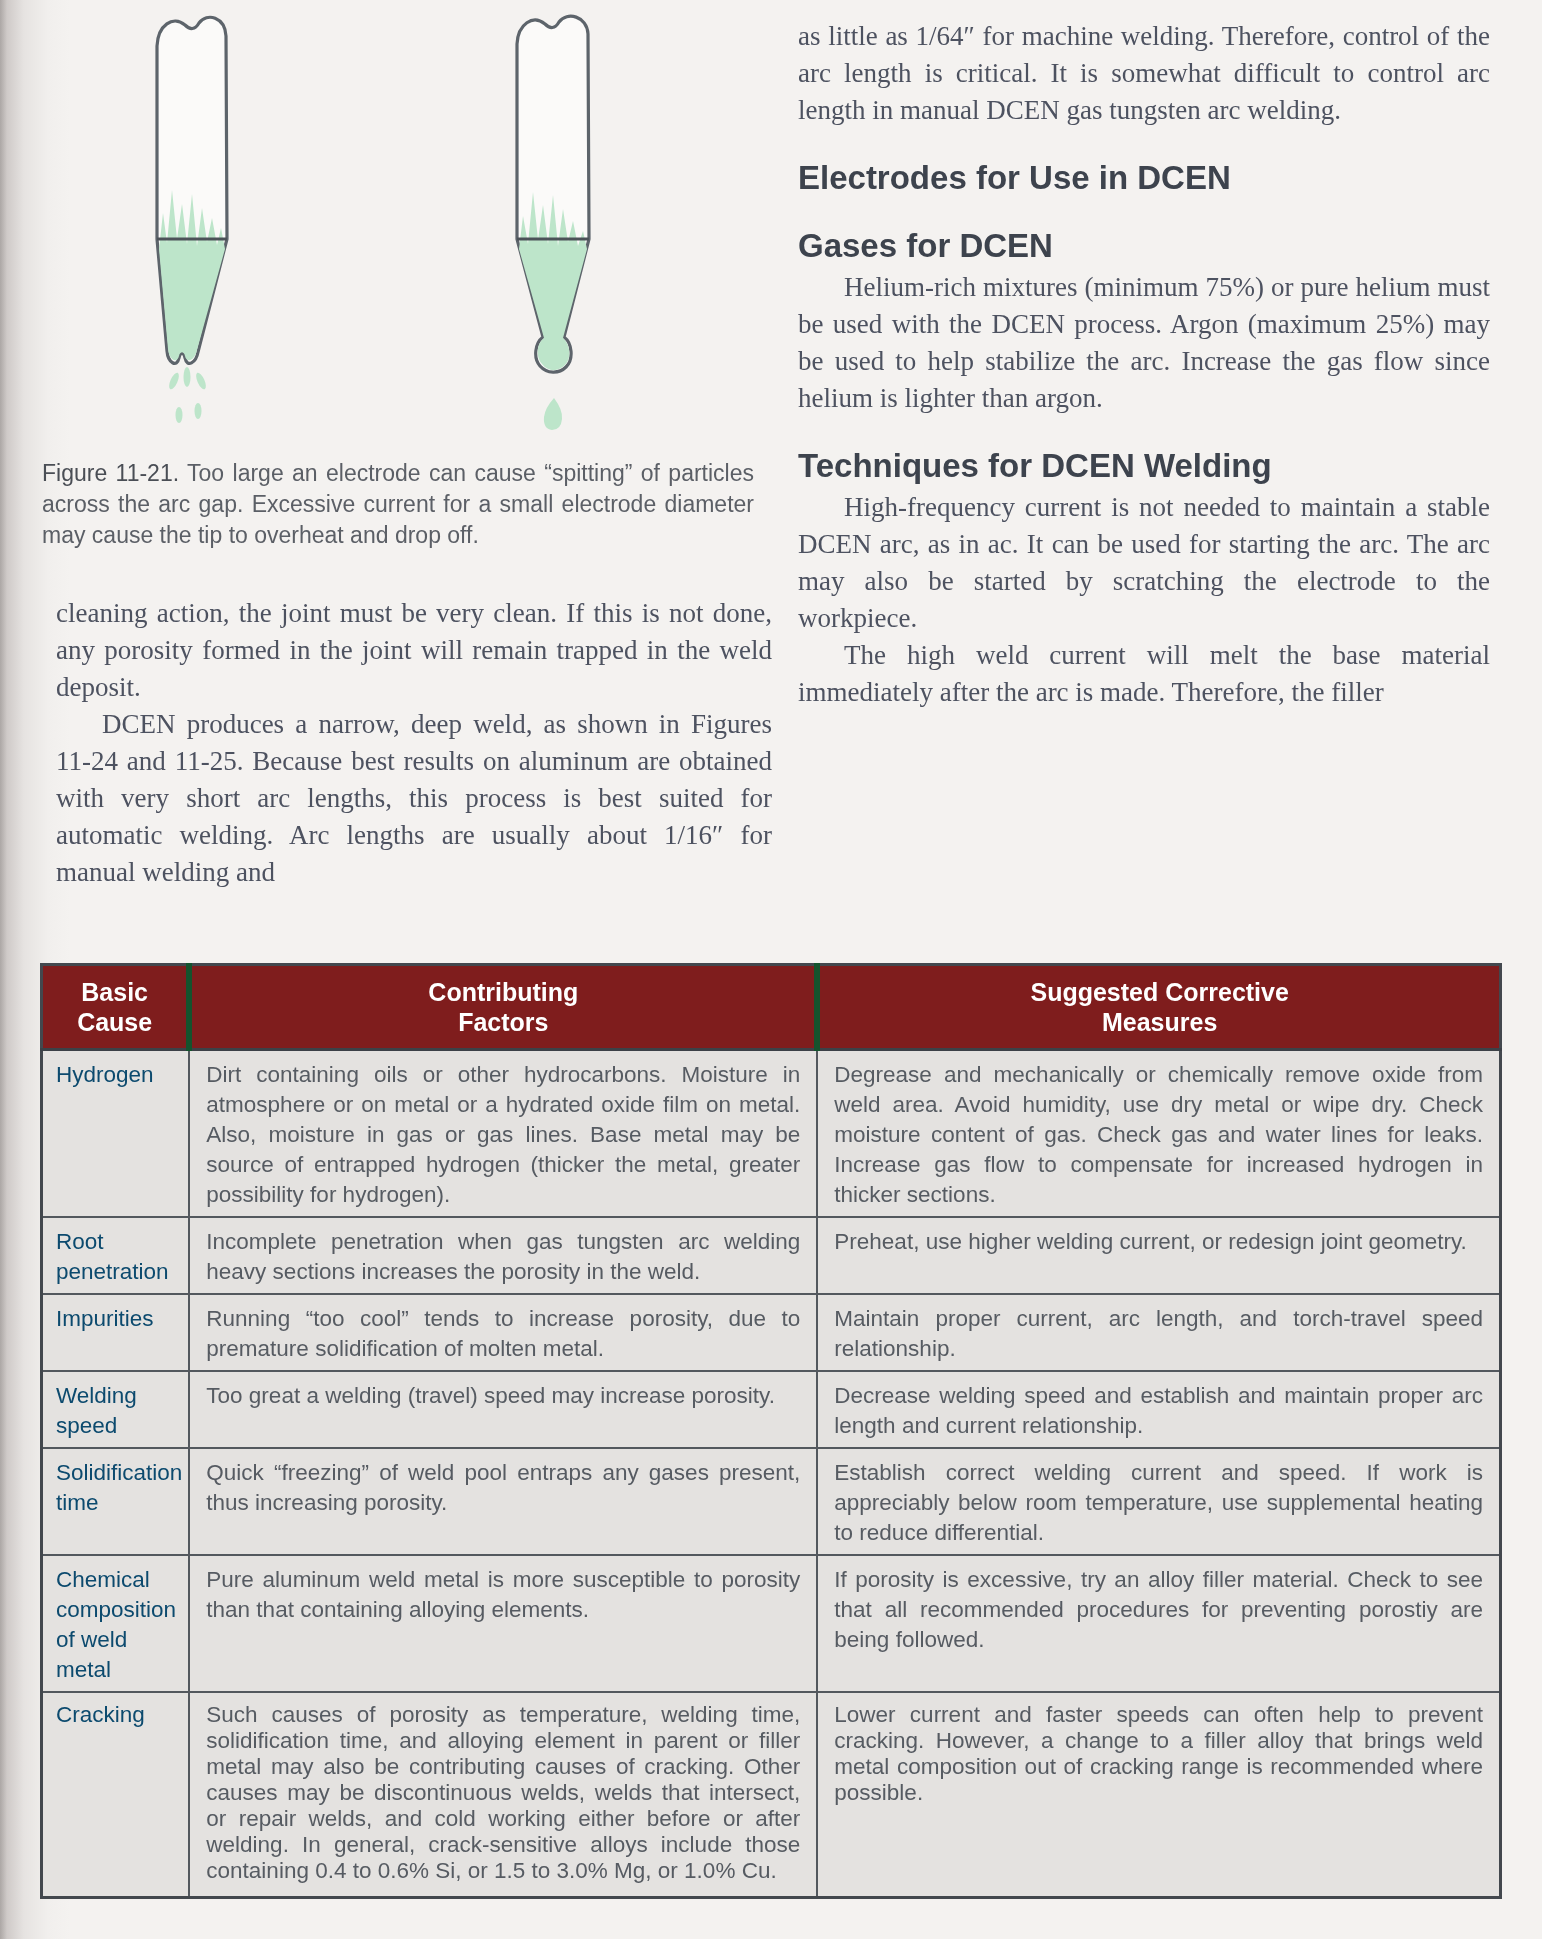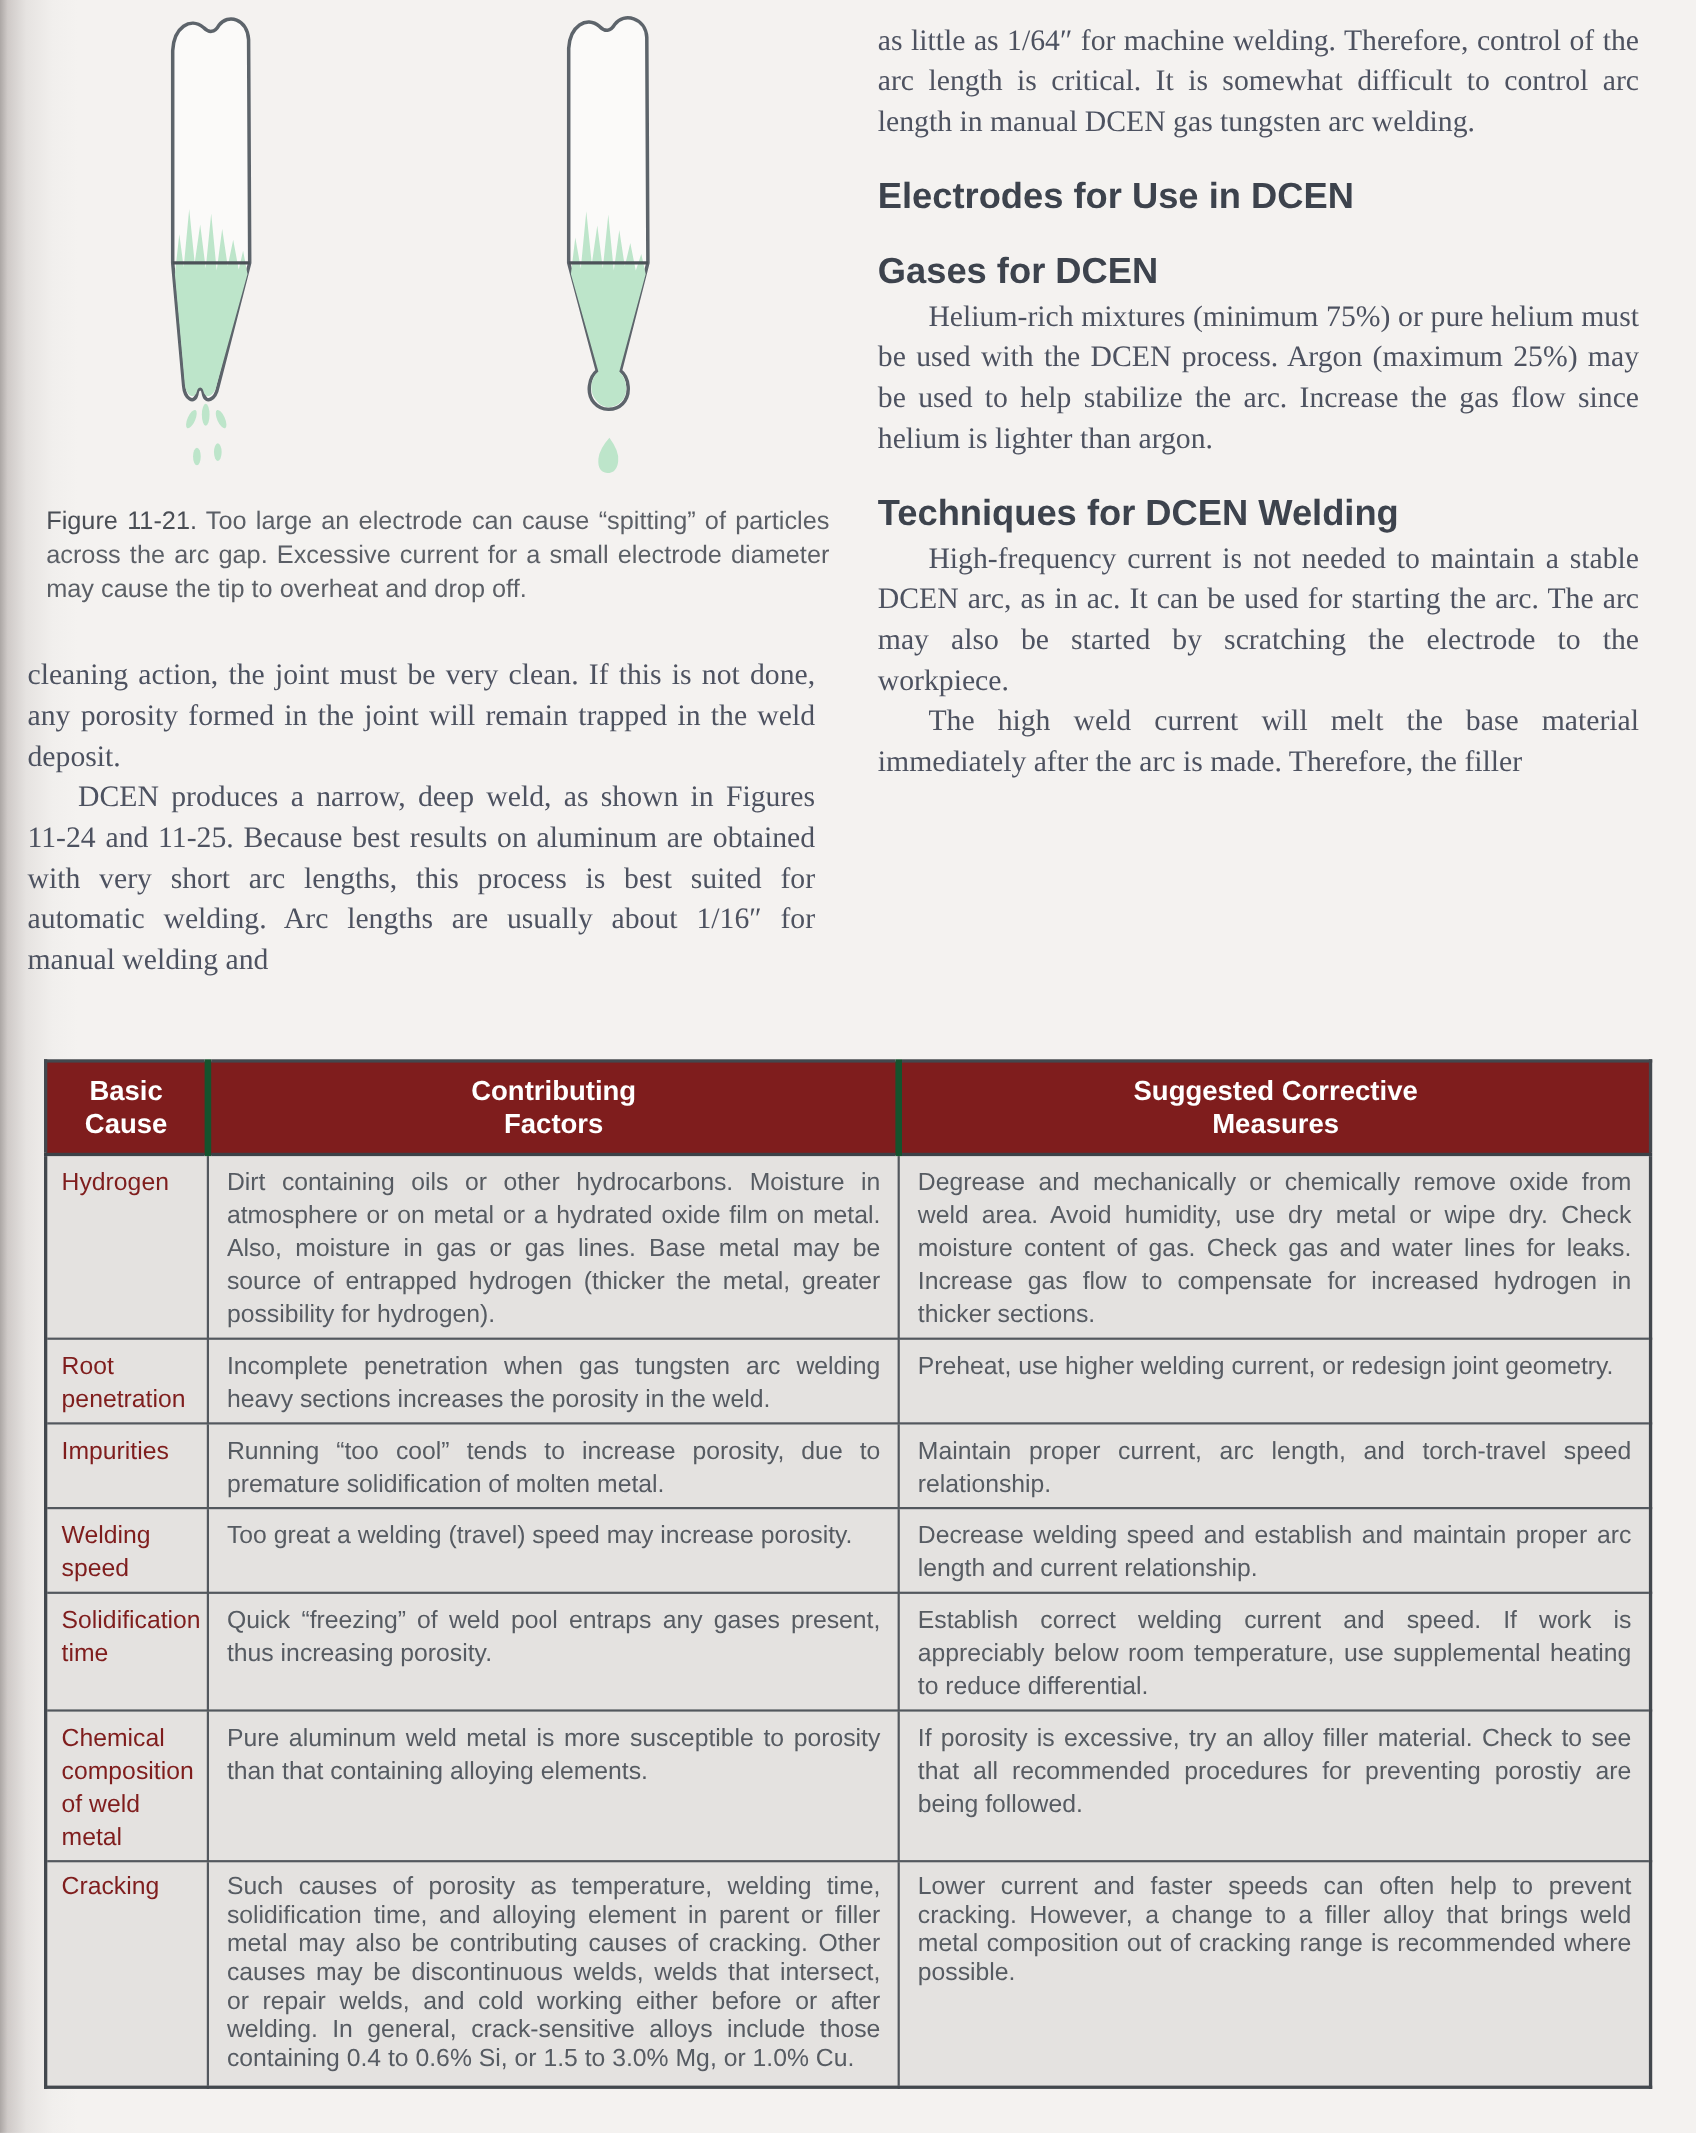--- a/index.html
+++ b/index.html
@@ -19,21 +19,21 @@
   .caption {
     position:absolute; left:42px; top:458px; width:712px; margin:0;
     font-size:23px; line-height:31px; color:#5b5f66; text-align:justify;
   }
   .caption strong { color:#4a4e55; font-weight:normal; }
   
   .serif {
     font-family:"Liberation Serif", serif;
     font-size:27px; line-height:37px; color:#4d5260; text-align:justify;
   }
-  .col-left-text { position:absolute; left:25px; top:595px; width:716px; }
+  .col-left-text { position:absolute; left:56px; top:595px; width:716px; }
   .col-right { position:absolute; left:798px; top:18px; width:692px; }
   .col-left-text p, .col-right p { margin:0; }
   p.indent { text-indent:46px; }
   .col-right h3 {
     margin:30px 0 4px 0; font-family:"Liberation Sans", sans-serif;
     font-size:33px; line-height:38px; font-weight:bold; color:#3d434d; text-align:left;
   }
   
   table.ptable {
     position:absolute; left:40px; top:963px; width:1462px;
@@ -44,21 +44,21 @@
   .ptable th {
     background:#7f1d1d; color:#ffffff; font-weight:bold;
     font-size:25px; line-height:30px; text-align:center; vertical-align:middle;
     padding:11px 10px; border-bottom:3px solid #3c4147;
   }
   .ptable th + th { border-left:6px solid #14532d; }
   .ptable td {
     border:2px solid #53585e; vertical-align:top;
     padding:9px 16px 6px 16px; text-align:justify;
   }
-  .ptable td.cause { text-align:left; color:#7f1d1d; padding-left:13px; padding-right:6px; }
+  .ptable td.cause { text-align:left; color:#0c4a6e; padding-left:13px; padding-right:6px; }
   tr.r-hydrogen  { height:160px; }
   tr.r-impur     { height:62px;  }
   tr.r-root      { height:73px;  }
   tr.r-temp      { height:76px;  }
   tr.r-speed     { height:75px;  }
   tr.r-solid     { height:103px; }
   tr.r-chem      { height:105px; }
   tr.r-crack     { height:205px; }
   tr.r-crack td  { line-height:26px; }
 </style>

